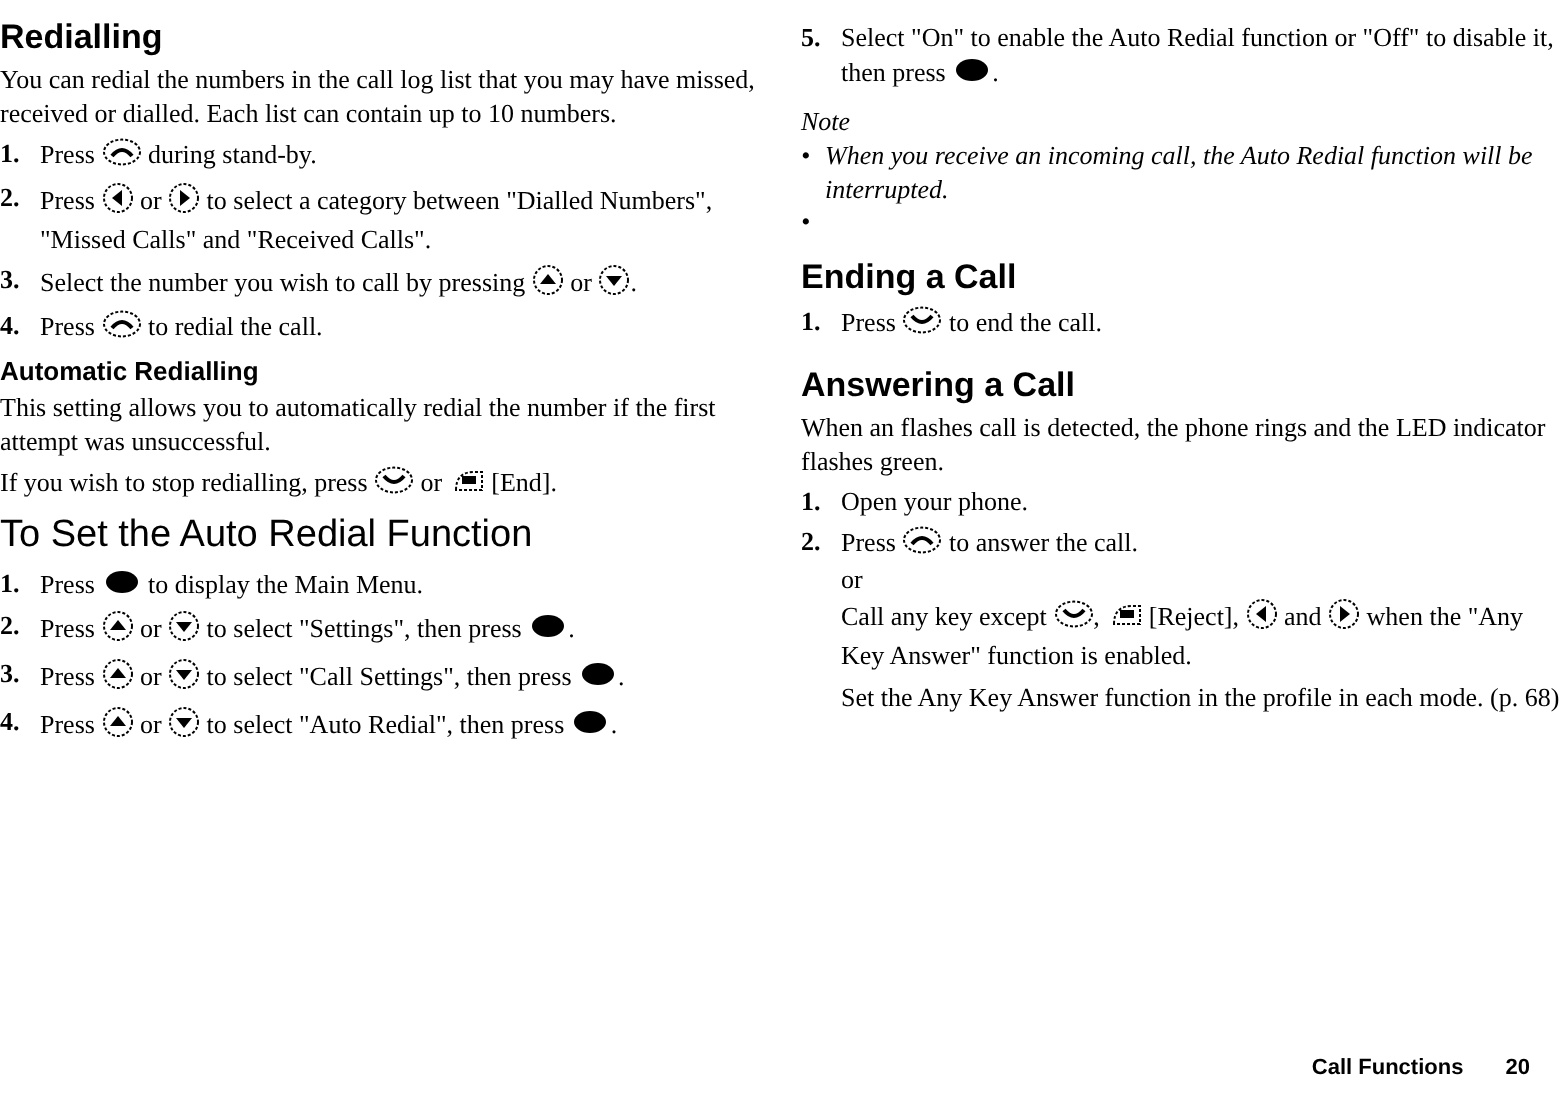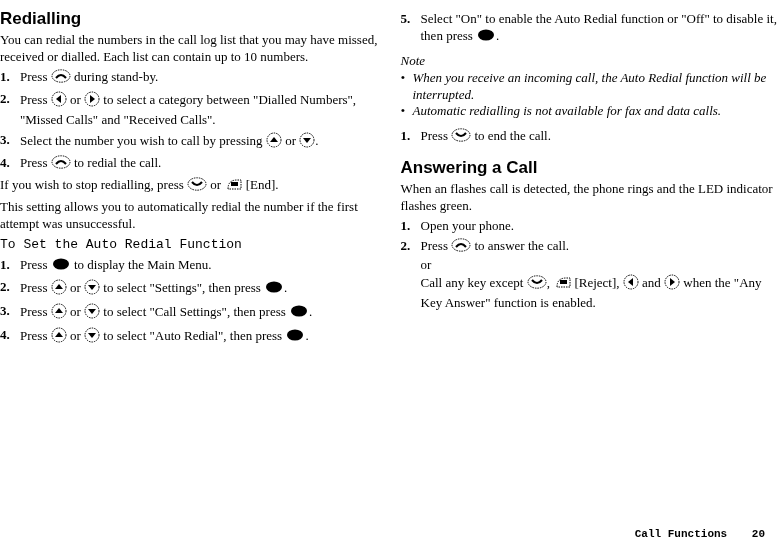--- a/index.html
+++ b/index.html
@@ -27,23 +27,23 @@
     font-size: 17px;
     margin: 0 0 2px 0;
   }
   h3 {
     font-family: Arial, Helvetica, sans-serif;
     font-weight: bold;
     font-size: 13px;
     margin: 4px 0 1px 0;
   }
   h4 {
-    font-family: Liberation Mono, monospace;
+    font-family: Liberation Sans, sans-serif;
     font-weight: normal;
-    font-size: 13px;
+    font-size: 19px;
     margin: 4px 0 2px 0;
   }
   p {
     margin: 0 0 3px 0;
   }
   ol.steps {
     list-style: none;
     padding: 0;
     margin: 0;
   }
@@ -76,21 +76,21 @@
     min-width: 12px;
   }
   .icon {
     display: inline-block;
     vertical-align: middle;
   }
   .footer {
     position: absolute;
     bottom: 8px;
     right: 18px;
-    font-family: Liberation Mono, monospace;
+    font-family: Liberation Sans, sans-serif;
     font-size: 11px;
     font-weight: bold;
   }
   .footer .pg {
     margin-left: 18px;
   }
 </style>
 </head>
 <body>
 
@@ -163,28 +163,29 @@
               </svg></span>.</span>
         </li>
       <li>
           <span class="num">4.</span>
         <span class="stepbody">Press <span class="icon"><svg width="20" height="14">
                 <use href="#ic-call"></use>
               </svg></span> to redial the call.</span>
         </li>
     </ol>
 
+    <h3>Automatic Redialling</h3>
+    <p>This setting allows you to automatically redial the number if the first attempt was unsuccessful.</p>
     <p>
       <span>If you wish to stop redialling, press </span><span class="icon"><svg width="20" height="14">
             <use href="#ic-end"></use>
           </svg></span><span> or </span><span class="icon"><svg width="18" height="14">
             <use href="#ic-soft"></use>
           </svg></span><span> [End].</span>
     </p>
-    <p>This setting allows you to automatically redial the number if the first attempt was unsuccessful.</p>
 
     <h4>To Set the Auto Redial Function</h4>
     <ol class="steps">
       <li>
           <span class="num">1.</span>
         <span class="stepbody">Press <span class="icon"><svg width="20" height="14">
                 <use href="#ic-solid"></use>
               </svg></span> to display the Main Menu.</span>
         </li>
       <li>
@@ -231,24 +232,24 @@
     </ol>
 
     <p class="note-heading">Note</p>
     <ul class="notes">
       <li>
           <span class="bullet">•</span>
           <span>When you receive an incoming call, the Auto Redial function will be interrupted.</span>
         </li>
       <li>
           <span class="bullet">•</span>
-          <span>Automatic redialling is not available for fax and data calls.</span>
         </li>
     </ul>
 
+    <h2>Ending a Call</h2>
     <ol class="steps">
       <li>
           <span class="num">1.</span>
         <span class="stepbody">Press <span class="icon"><svg width="20" height="14">
                 <use href="#ic-end"></use>
               </svg></span> to end the call.</span>
         </li>
     </ol>
 
     <h2 style="margin-top:10px">Answering a Call</h2>
@@ -267,20 +268,21 @@
           <span>or</span><br>
           <span>Call any key except </span><span class="icon"><svg width="20" height="14">
                 <use href="#ic-end"></use>
               </svg></span><span>, </span><span class="icon"><svg width="18" height="14">
                 <use href="#ic-soft"></use>
               </svg></span><span> [Reject], </span><span class="icon"><svg width="16" height="16">
                 <use href="#ic-left"></use>
               </svg></span><span> and </span><span class="icon"><svg width="16" height="16">
                 <use href="#ic-right"></use>
               </svg></span><span> when the "Any Key Answer" function is enabled.</span>
+          <div style="margin-top:4px">Set the Any Key Answer function in the profile in each mode. (p. 68)</div>
         </span>
         </li>
     </ol>
   </div>
 </div>
 
 <div class="footer">
   <span>Call Functions</span>
   <span class="pg">20</span>
 </div>

